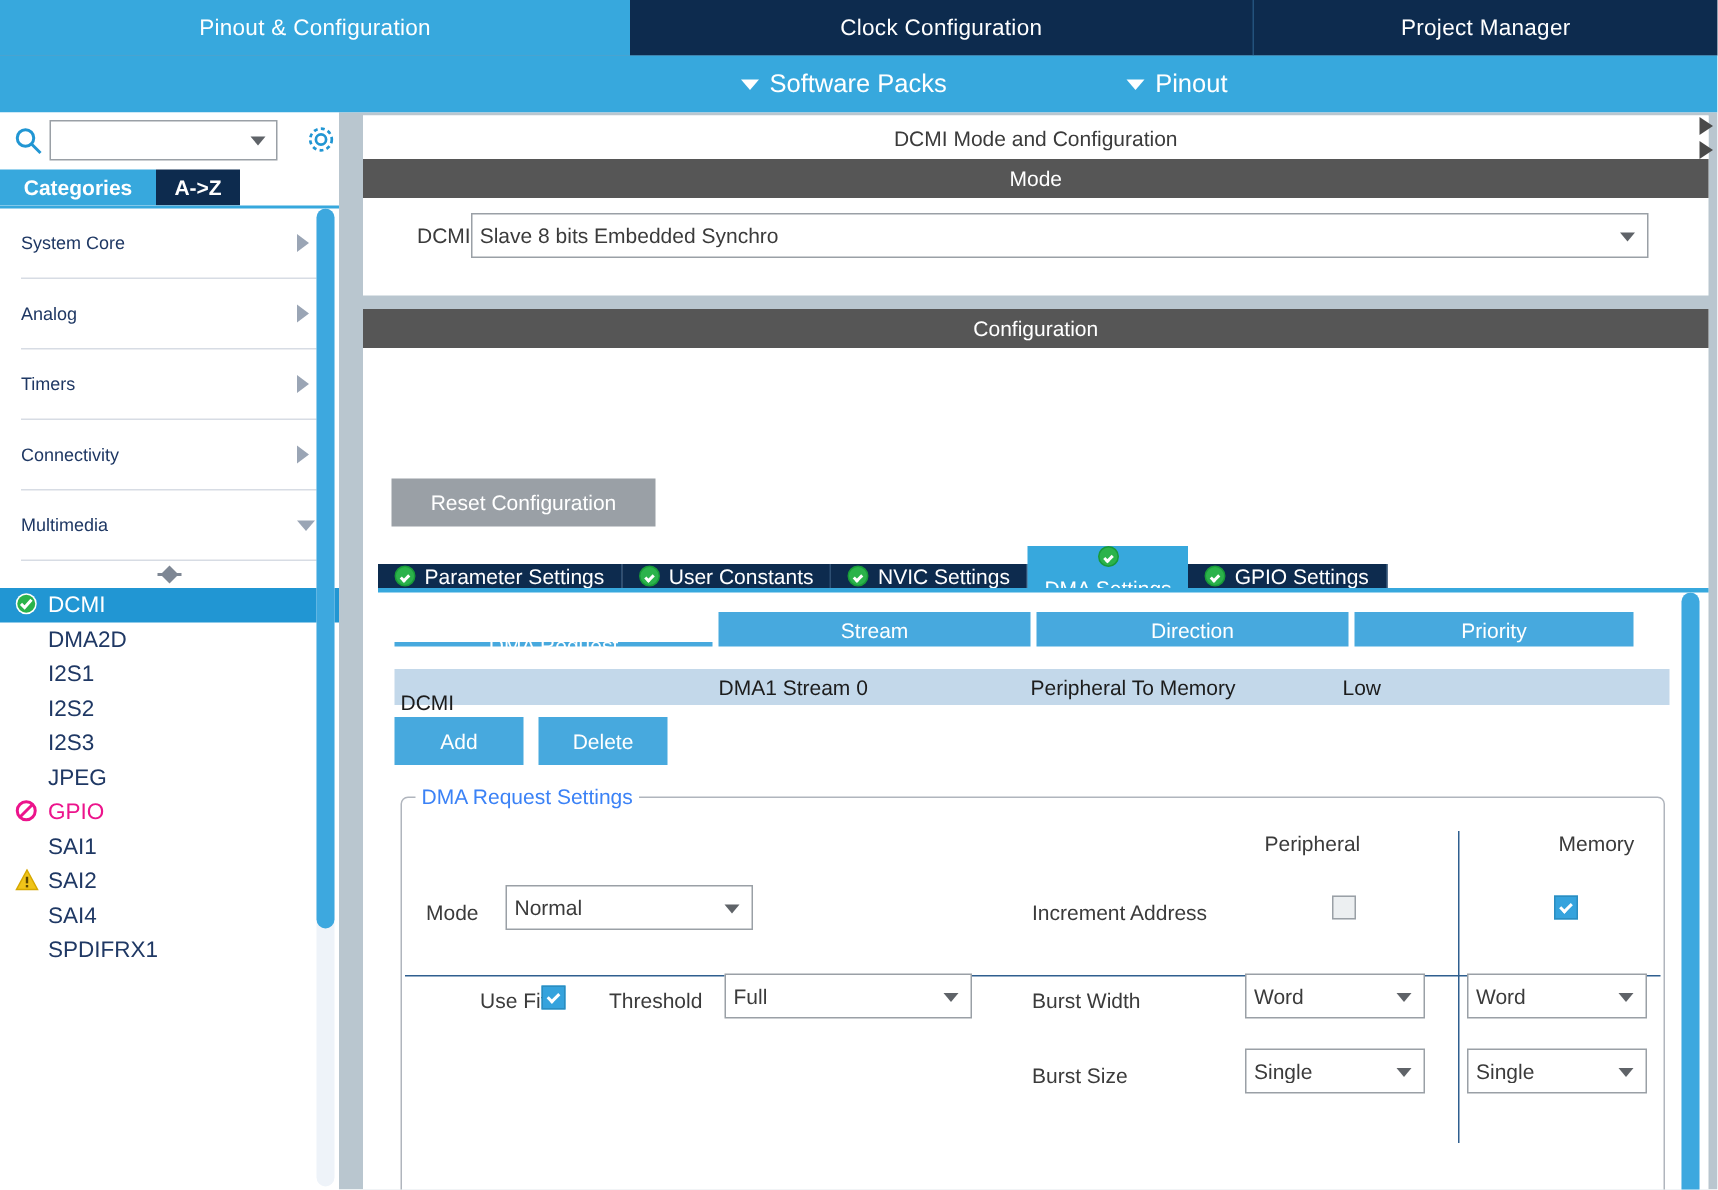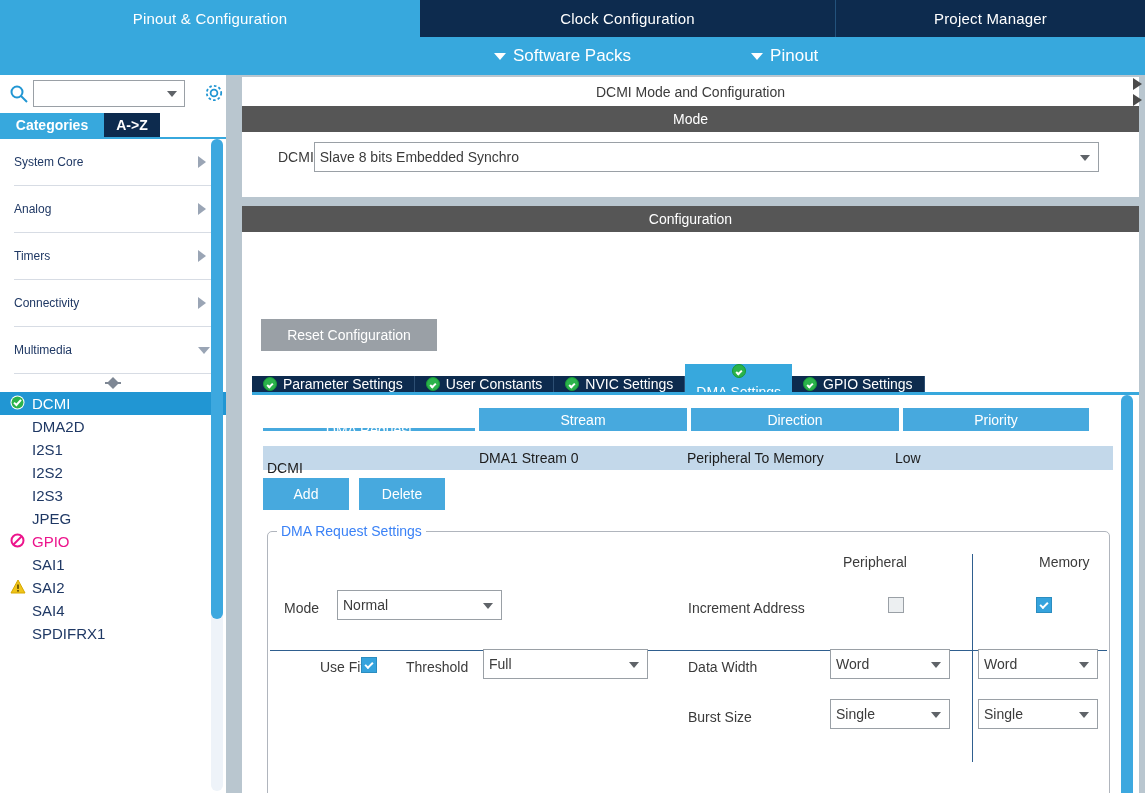--- a/index.html
+++ b/index.html
@@ -528,21 +528,21 @@
         <div class="hsep"></div>
 
         <span class="lbl14" style="left:16px; top:127px;margin-left:36px;">Use Fifo</span>
         <span class="cb on" style="left:93px; top:125px;"></span>
         <span class="lbl14" style="left:138px; top:127px;">Threshold</span>
         <div class="selectBox" style="position:absolute; left:215px; top:117px; width:165px;">
           <span class="txt">Full</span>
           <span class="cv"></span>
         </div>
 
-        <span class="lbl14" style="left:420px; top:127px;">Data Width</span>
+        <span class="lbl14" style="left:420px; top:127px;">Burst Width</span>
         <div class="selectBox" style="position:absolute; left:562px; top:117px; width:120px;">
           <span class="txt">Word</span>
           <span class="cv"></span>
         </div>
         <div class="selectBox" style="position:absolute; left:710px; top:117px; width:120px;">
           <span class="txt">Word</span>
           <span class="cv"></span>
         </div>
 
         <span class="lbl14" style="left:420px; top:177px;">Burst Size</span>

